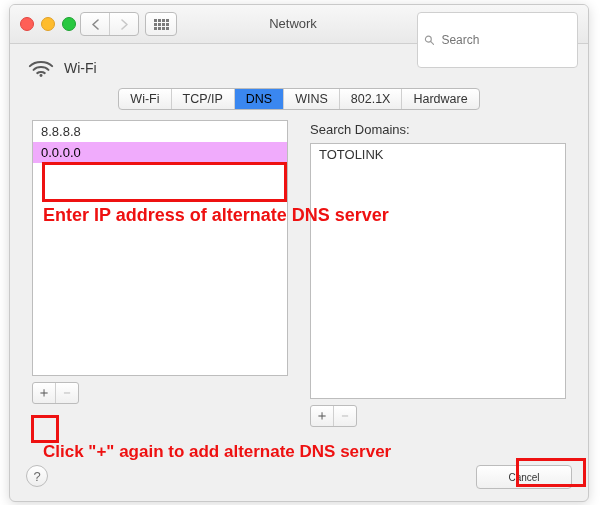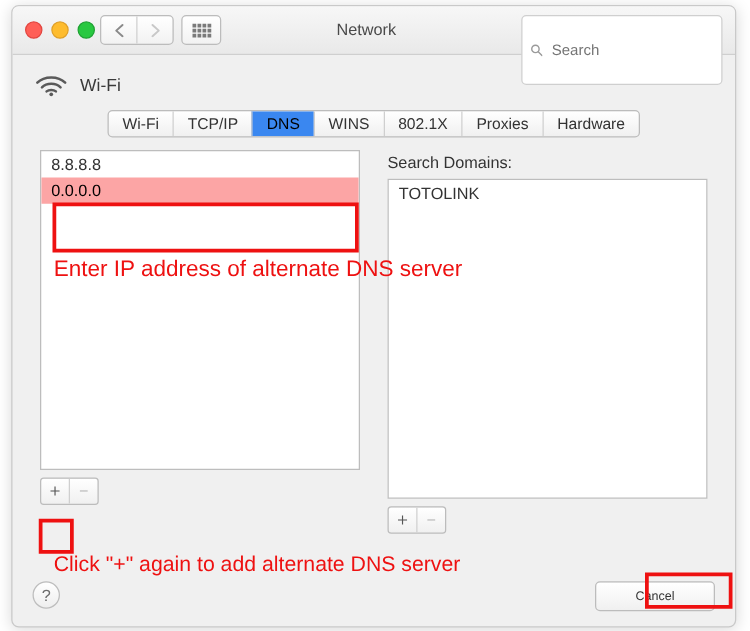--- a/index.html
+++ b/index.html
@@ -30,33 +30,33 @@
   .tabs{display:flex;border:1px solid #bcbcbc;border-radius:4px;overflow:hidden;background:linear-gradient(#ffffff,#f0f0f0)}
   .tab{padding:3px 11px;font-size:12.5px;color:#333;border-left:1px solid #cfcfcf;cursor:default}
   .tab:first-child{border-left:0}
   .tab.active{background:#3a87f0;color:#000000}
   
   .cols{display:flex;gap:22px;padding:0 22px}
   .col{flex:1;display:flex;flex-direction:column}
   .col-label{font-size:13px;color:#333;margin:2px 0 6px 0}
   .listbox{background:#fff;border:1px solid #bdbdbd;height:254px;overflow:hidden;position:relative}
   .row{padding:3px 8px;font-size:13px}
-  .row.editing{background:#fca5a5;color:#000}
+  .row.editing{background:#f0abfc;color:#000}
   .addrem{display:flex;align-items:center;gap:10px;margin-top:6px}
   .pm{display:flex;border:1px solid #bcbcbc;border-radius:3px;overflow:hidden;background:linear-gradient(#ffffff,#f0f0f0)}
   .pm .p,.pm .m{width:22px;height:20px;display:flex;align-items:center;justify-content:center;font-size:14px;color:#555}
   .pm .m{border-left:1px solid #cfcfcf;color:#b7b7b7}
   .hint{font-size:12px;color:#555}
   
   .footer{position:absolute;left:0;right:0;bottom:0;height:48px;display:flex;align-items:center;justify-content:flex-end;padding:0 16px;gap:10px}
   .help{position:absolute;left:16px;bottom:14px;width:20px;height:20px;border:1px solid #bdbdbd;border-radius:50%;background:linear-gradient(#fff,#eee);display:flex;align-items:center;justify-content:center;color:#6b6b6b;font-size:13px}
   .btn-pill{min-width:70px;height:22px;border:1px solid #bcbcbc;border-radius:4px;background:linear-gradient(#ffffff,#f0f0f0);font-size:10px;color:#333;display:flex;align-items:center;justify-content:center;padding:0 12px}
   
   .ann{position:absolute;border:3px solid #e11;box-sizing:border-box;pointer-events:none}
-  .ann-text{position:absolute;color:#e11;font-weight:normal;font-family:Arial,sans-serif;pointer-events:none}
+  .ann-text{position:absolute;color:#e11;font-weight:bold;font-family:Arial,sans-serif;pointer-events:none}
 </style>
 </head>
 <body>
 <div class="stage">
   <div class="window">
 
     <div class="titlebar">
       <div class="traffic">
         <div class="dot red"></div>
         <div class="dot yel"></div>
@@ -114,21 +114,20 @@
       <div class="conn-name">Wi-Fi</div>
     </div>
 
     <div class="tabs-wrap">
       <div class="tabs">
         <div class="tab">Wi-Fi</div>
         <div class="tab">TCP/IP</div>
         <div class="tab active">DNS</div>
         <div class="tab">WINS</div>
         <div class="tab">802.1X</div>
-        <div class="tab">Proxies</div>
         <div class="tab">Hardware</div>
       </div>
     </div>
 
     <div class="cols">
       <div class="col">
         <div class="listbox">
           <div class="row">8.8.8.8</div>
           <div class="row editing">0.0.0.0</div>
         </div>

